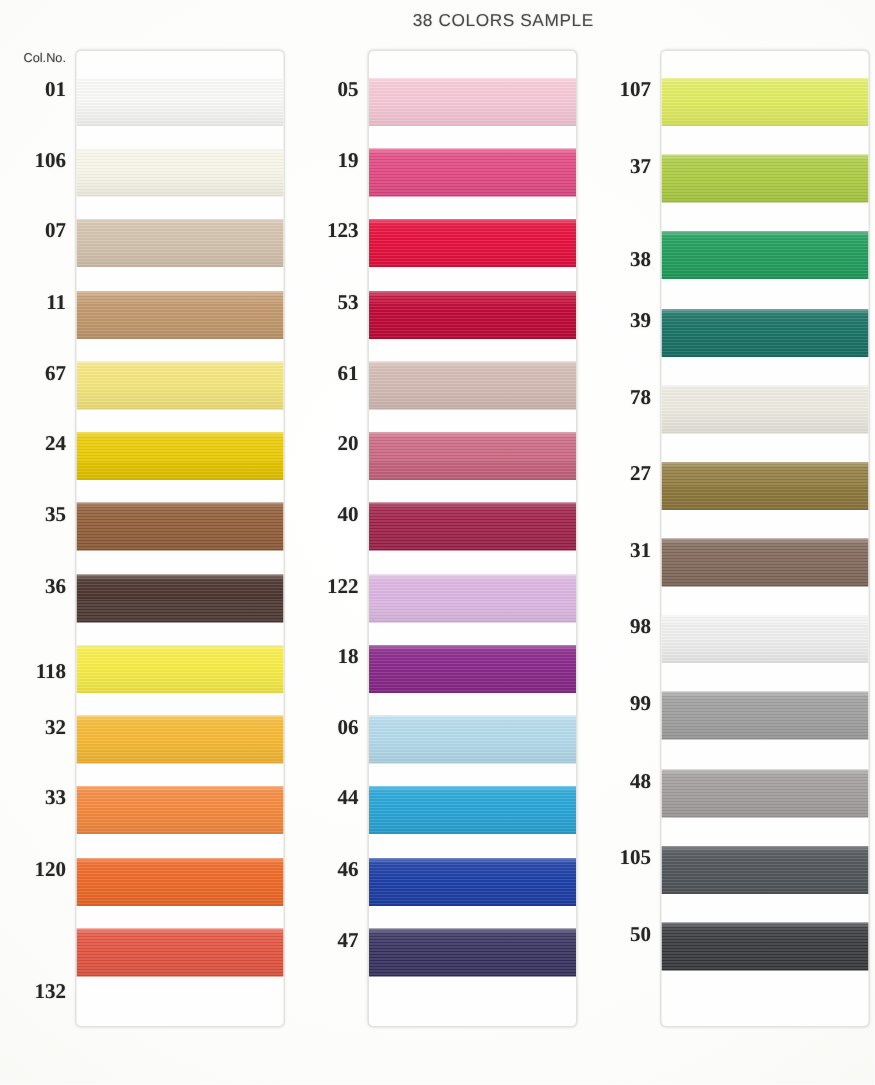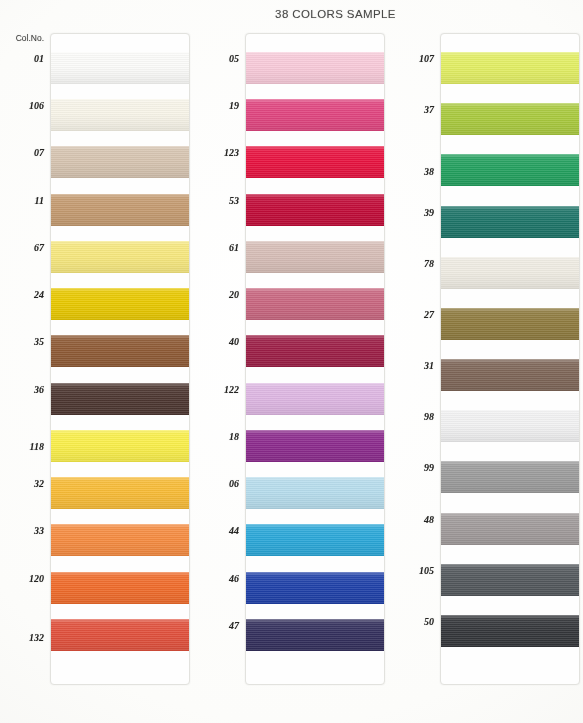--- a/index.html
+++ b/index.html
@@ -72,23 +72,22 @@
     font-family: "Liberation Sans", "DejaVu Sans", sans-serif;
     font-size: 8.5px;
     color: #3f3f3d;
     white-space: nowrap;
     text-shadow: 0 0 1px rgba(140,140,140,0.5);
   }
 
   .swatch-label {
     position: absolute;
     right: 4px;
-    font-style: italic;
     font-weight: bold;
-    font-size: 10px;
+    font-size: 14px;
     color: #252523;
     white-space: nowrap;
     text-shadow: 0 0 1px rgba(150,150,150,0.55);
   }
 
   
   .card {
     position: absolute;
     left: 50px;
     top: 0;
@@ -143,21 +142,21 @@
           <div class="swatch-label" style="top: 114.462px;">07</div>
           <div class="swatch-label" style="top: 161.692px;">11</div>
           <div class="swatch-label" style="top: 208.923px;">67</div>
           <div class="swatch-label" style="top: 256.154px;">24</div>
           <div class="swatch-label" style="top: 303.385px;">35</div>
           <div class="swatch-label" style="top: 350.615px;">36</div>
           <div class="swatch-label" style="top: 408px;">118</div>
           <div class="swatch-label" style="top: 445.077px;">32</div>
           <div class="swatch-label" style="top: 492.308px;">33</div>
           <div class="swatch-label" style="top: 539.538px;">120</div>
-          <div class="swatch-label" style="top: 599px;">132</div>
+          <div class="swatch-label" style="top: 621px;">132</div>
         </div>
         <div class="card">
           <div class="band" title="white" style="top: 18px; height: 32px; background: rgb(251, 251, 249);"></div>
           <div class="band" title="ivory-cream" style="top: 65.2308px; height: 32px; background: rgb(247, 244, 232);"></div>
           <div class="band" title="light-beige" style="top: 112.462px; height: 32px; background: rgb(214, 196, 176);"></div>
           <div class="band" title="tan-camel" style="top: 159.692px; height: 32px; background: rgb(196, 154, 112);"></div>
           <div class="band" title="pale-yellow" style="top: 206.923px; height: 32px; background: rgb(246, 231, 126);"></div>
           <div class="band" title="golden-yellow" style="top: 254.154px; height: 32px; background: rgb(232, 200, 0);"></div>
           <div class="band" title="medium-brown" style="top: 301.385px; height: 32px; background: rgb(142, 90, 53);"></div>
           <div class="band" title="dark-brown" style="top: 348.615px; height: 32px; background: rgb(76, 54, 48);"></div>

